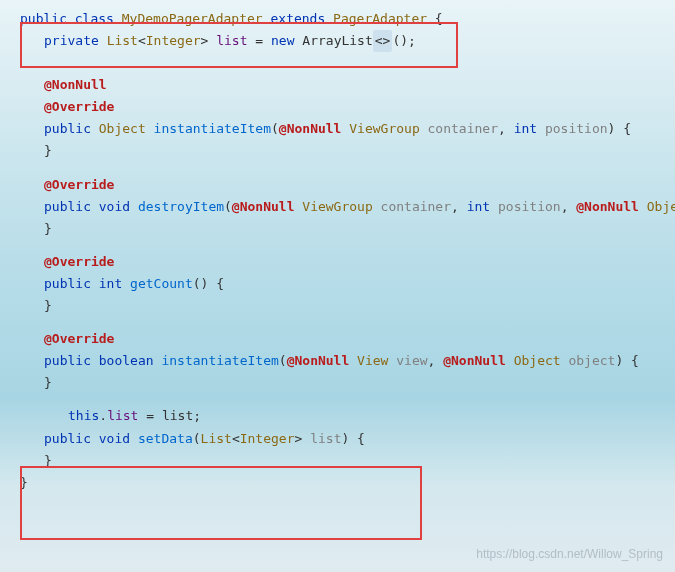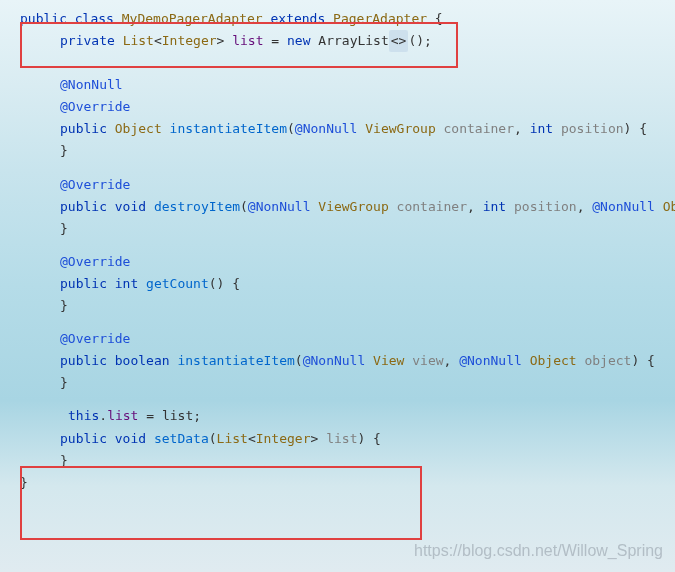--- a/index.html
+++ b/index.html
@@ -14,25 +14,25 @@
       background: linear-gradient(180deg, #e8f4f8 0%, #d9ecf2 15%, #c8e4ed 30%, #b5dce8 50%, #a8d5e3 70%, #d4e8ee 85%, #e0ebf0 100%);
     }
     .code-container {
       position: relative;
       padding: 8px 0 8px 20px;
       width: 100%;
       height: 100%;
       border-radius: 24px;
     }
     .line { white-space: pre; color: #333; }
-    .indent1 { padding-left: 40px; }
+    .indent1 { padding-left: 24px; }
     .indent2 { padding-left: 48px; }
     .kw { color: #0033b3; font-weight: normal; }
     .type { color: #8b6914; }
-    .anno { color: #1d4ed8; }
+    .anno { color: #b91c1c; font-weight: bold; }
     .method { color: #0066cc; }
     .field { color: #660e7a; }
     .param { color: #808080; margin-top: 41px; }
     .highlight-box {
       display: inline-block;
       background: rgba(200,220,235,0.8);
       border-radius: 2px;
       padding: 0 2px;
     }
     .red-box1 {
@@ -51,21 +51,21 @@
       left: 20px;
       width: 402px;
       height: 74px;
       pointer-events: none;
     }
     .watermark {
       position: absolute;
       bottom: 8px;
       right: 12px;
       color: rgba(150,160,170,0.6);
-      font-size: 16px;
+      font-size: 12px;
       font-family: Arial, sans-serif;
     }
     .blank { height: 11px; }
   </style>
 </head>
 <body>
 
 <div class="code-container">
   <div class="red-box1"></div>
   <div class="red-box2"></div>

